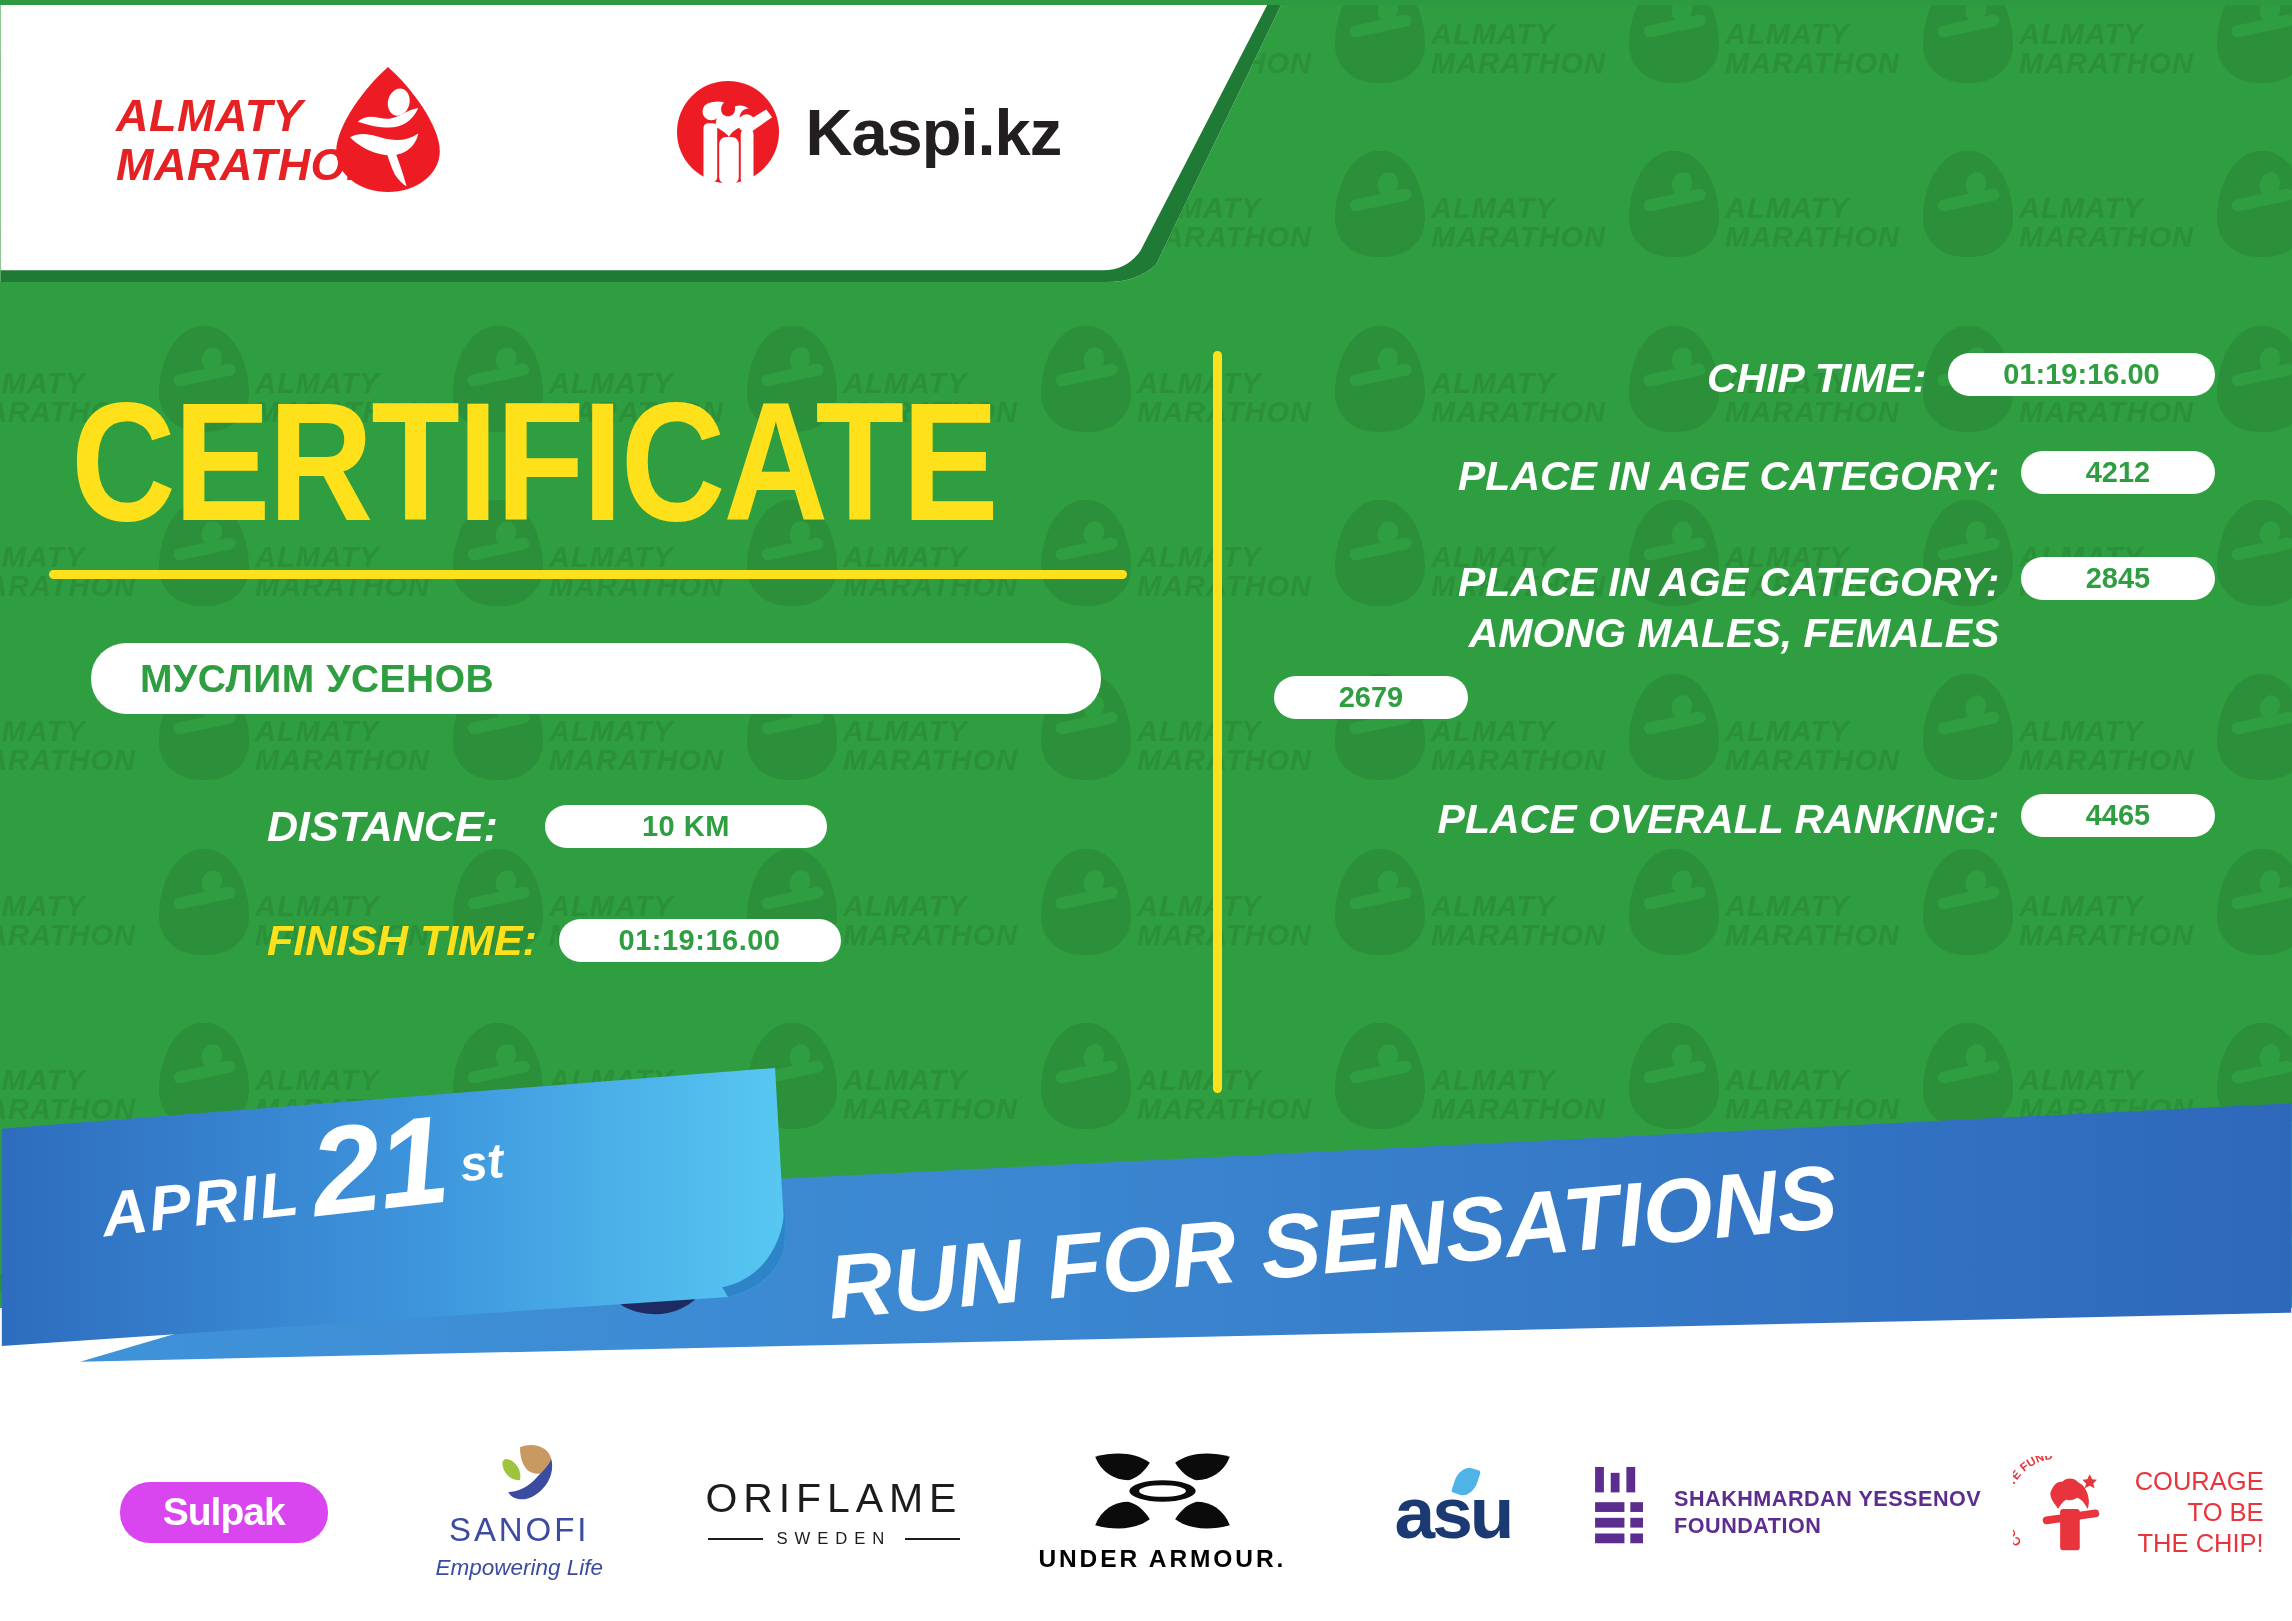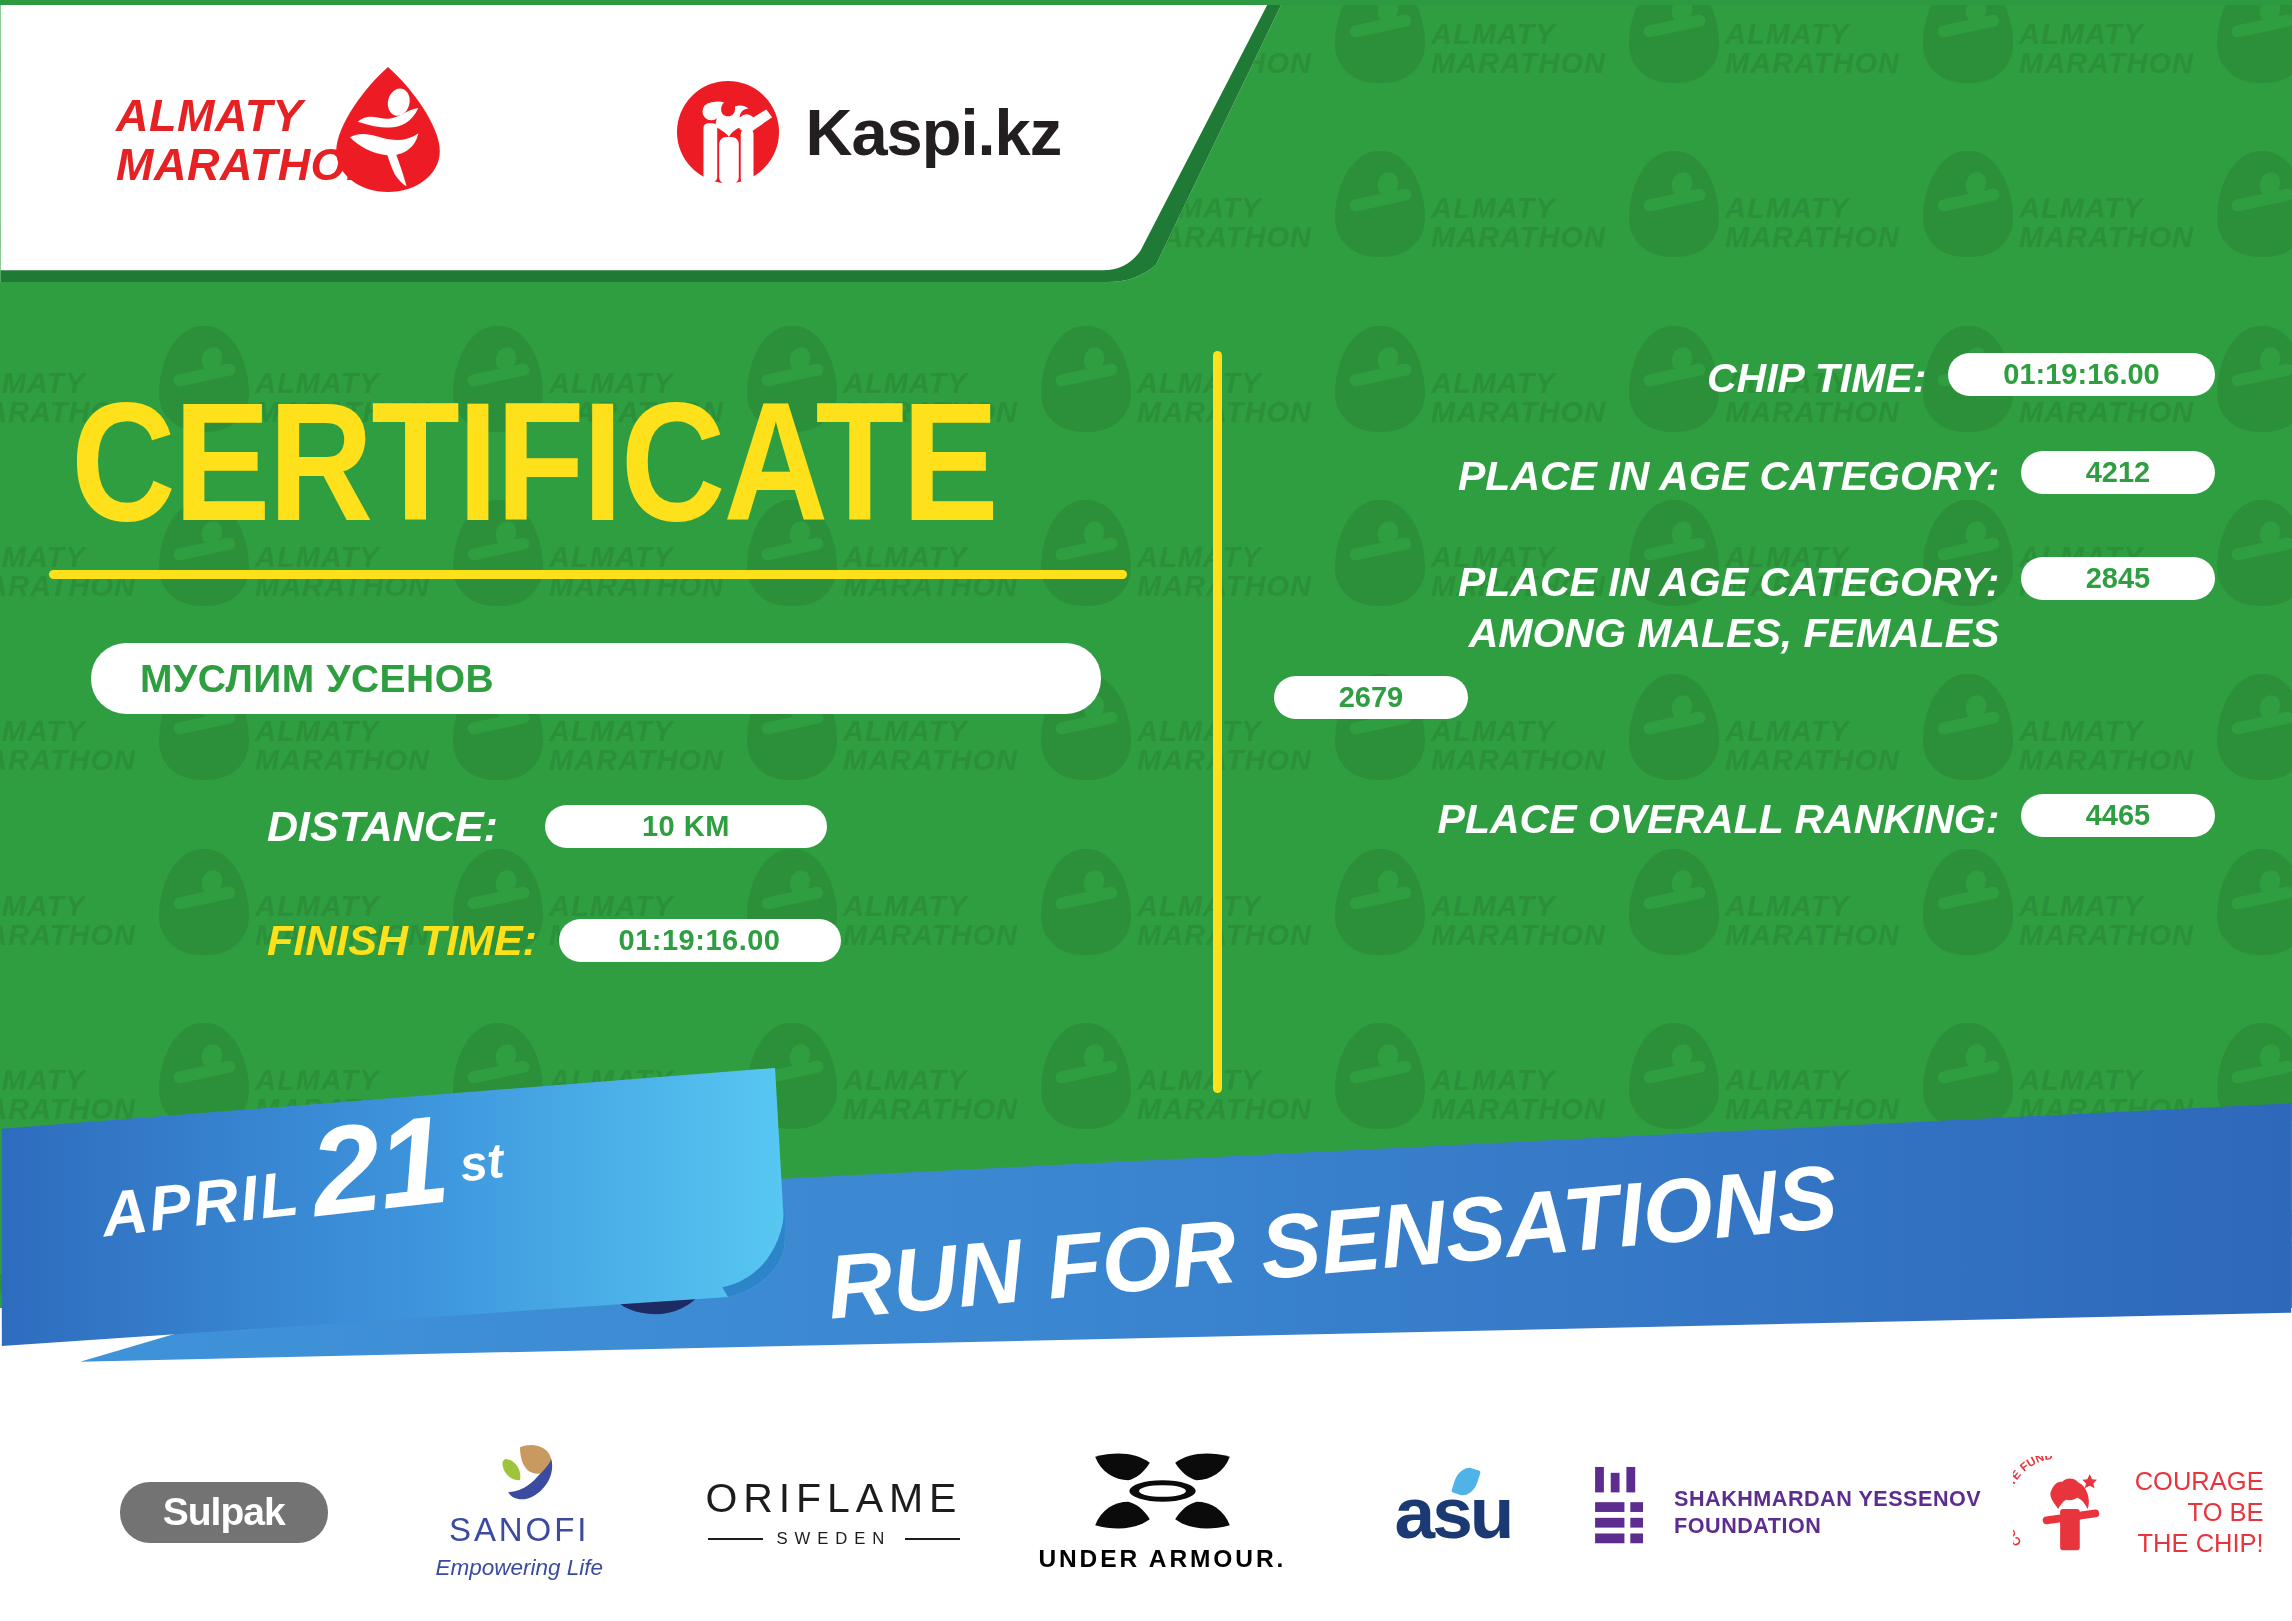--- a/index.html
+++ b/index.html
@@ -172,21 +172,21 @@
   }
 
   
   .sponsors{
     position:absolute; left:0; top:1402px; width:2293px; height:220px;
     display:flex; align-items:center; z-index:15;
   }
   .sp{ display:flex; align-items:center; justify-content:center; height:176px; }
   .sp-sulpak{ width:323px; margin-left:69px; }
   .sulpak-pill{
-    width:208px; height:61px; background:#737373; border-radius:30px;
+    width:208px; height:61px; background:#d946ef; border-radius:30px;
     display:flex; align-items:center; justify-content:center;
     color:#ffffff; font-size:39px; font-weight:bold; letter-spacing:-1px;
   }
   .sp-sanofi{ width:294px; flex-direction:column; }
   .sanofi-name{ color:#3b4ba0; font-size:33px; letter-spacing:2.9px; margin-top:3.9px; }
   .sanofi-tag{ color:#3b4ba0; font-size:22.5px; font-style:italic; margin-top:6px; }
   .sp-oriflame{ width:363px; flex-direction:column; }
   .ori-name{ color:#1c1c1c; font-size:41px; letter-spacing:5.9px; }
   .ori-sub{
     color:#1c1c1c; font-size:16.7px; letter-spacing:6.9px; margin-top:7.8px;

